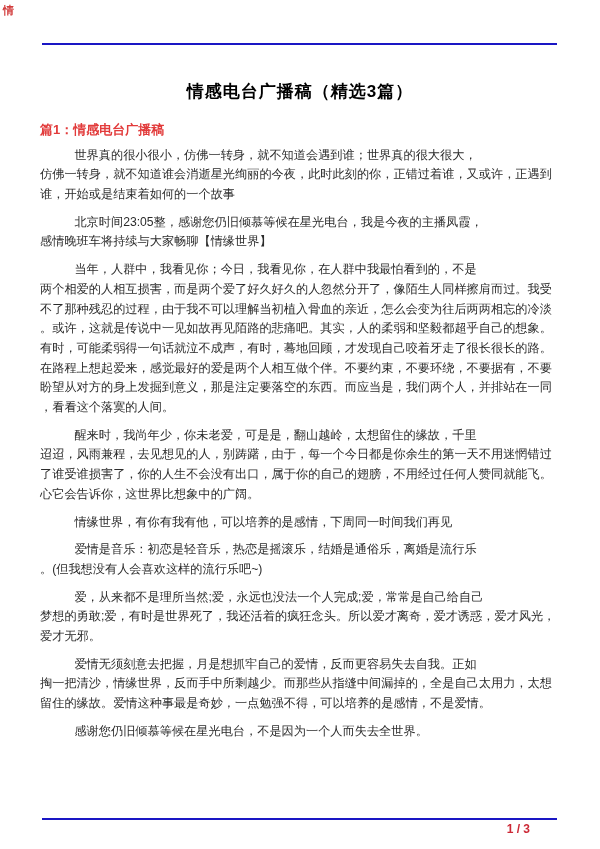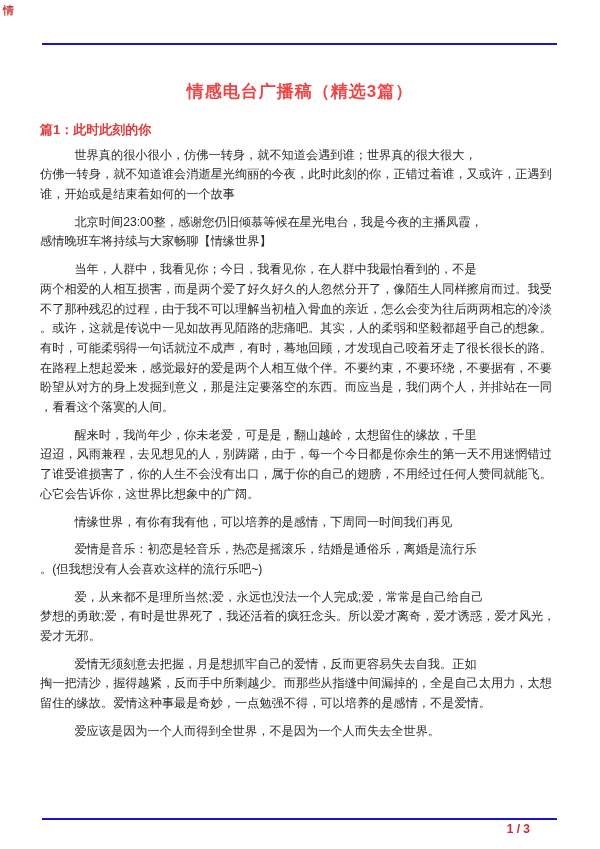--- a/index.html
+++ b/index.html
@@ -26,21 +26,21 @@
 
   .content {
     position: absolute; left: 40px; right: 40px; top: 45px;
   }
 
   .title {
     margin: 35px 0 19px 0;
     text-align: center;
     font-size: 17px; line-height: 23px;
     font-weight: bold;
-    color: #ef4444;
+    color: #000000;
     letter-spacing: 1px;
   }
 
   .sec-heading {
     margin: 16px 0 7px 0;
     font-size: 13px; line-height: 15.6px;
     font-weight: bold;
     color: #e23b3b;
   }
 
@@ -75,40 +75,40 @@
 
   <span class="watermark">情</span>
 
   <div class="top-rule"></div>
 
   <div class="content">
 
     <h1 class="title">情感电台广播稿（精选3篇）</h1>
 
     <section>
-      <h2 class="sec-heading">篇1：此时此刻的你</h2>
+      <h2 class="sec-heading">篇1：情感电台广播稿</h2>
       <p class="para">　　世界真的很小很小，仿佛一转身，就不知道会遇到谁；世界真的很大很大，
 仿佛一转身，就不知道谁会消逝星光绚丽的今夜，此时此刻的你，正错过着谁，又或许，正遇到谁，开始或是结束着如何的一个故事</p>
-      <p class="para">　　北京时间23:00整，感谢您仍旧倾慕等候在星光电台，我是今夜的主播凤霞，
+      <p class="para">　　北京时间23:05整，感谢您仍旧倾慕等候在星光电台，我是今夜的主播凤霞，
 感情晚班车将持续与大家畅聊【情缘世界】</p>
       <p class="para">　　当年，人群中，我看见你；今日，我看见你，在人群中我最怕看到的，不是
 两个相爱的人相互损害，而是两个爱了好久好久的人忽然分开了，像陌生人同样擦肩而过。我受不了那种残忍的过程，由于我不可以理解当初植入骨血的亲近，怎么会变为往后两两相忘的冷淡。或许，这就是传说中一见如故再见陌路的悲痛吧。其实，人的柔弱和坚毅都超乎自己的想象。有时，可能柔弱得一句话就泣不成声，有时，蓦地回顾，才发现自己咬着牙走了很长很长的路。在路程上想起爱来，感觉最好的爱是两个人相互做个伴。不要约束，不要环绕，不要据有，不要盼望从对方的身上发掘到意义，那是注定要落空的东西。而应当是，我们两个人，并排站在一同，看看这个落寞的人间。</p>
       <p class="para">　　醒来时，我尚年少，你未老爱，可是是，翻山越岭，太想留住的缘故，千里
 迢迢，风雨兼程，去见想见的人，别踌躇，由于，每一个今日都是你余生的第一天不用迷惘错过了谁受谁损害了，你的人生不会没有出口，属于你的自己的翅膀，不用经过任何人赞同就能飞。心它会告诉你，这世界比想象中的广阔。</p>
       <p class="para">　　情缘世界，有你有我有他，可以培养的是感情，下周同一时间我们再见</p>
     </section>
 
     <section>
       <p class="para">　　爱情是音乐：初恋是轻音乐，热恋是摇滚乐，结婚是通俗乐，离婚是流行乐
 。(但我想没有人会喜欢这样的流行乐吧~)</p>
       <p class="para">　　爱，从来都不是理所当然;爱，永远也没法一个人完成;爱，常常是自己给自己
 梦想的勇敢;爱，有时是世界死了，我还活着的疯狂念头。所以爱才离奇，爱才诱惑，爱才风光，爱才无邪。</p>
       <p class="para">　　爱情无须刻意去把握，月是想抓牢自己的爱情，反而更容易失去自我。正如
-掏一把清沙，握得越紧，反而手中所剩越少。而那些从指缝中间漏掉的，全是自己太用力，太想留住的缘故。爱情这种事最是奇妙，一点勉强不得，可以培养的是感情，不是爱情。</p>
-      <p class="para">　　爱应该是因为一个人而得到全世界，不是因为一个人而失去全世界。</p>
+掏一把清沙，情缘世界，反而手中所剩越少。而那些从指缝中间漏掉的，全是自己太用力，太想留住的缘故。爱情这种事最是奇妙，一点勉强不得，可以培养的是感情，不是爱情。</p>
+      <p class="para">　　感谢您仍旧倾慕等候在星光电台，不是因为一个人而失去全世界。</p>
     </section>
 
   </div>
 
   <div class="footer-rule"></div>
   <div class="page-num">1 / 3</div>
 
 </div>
 
 </body></html>

